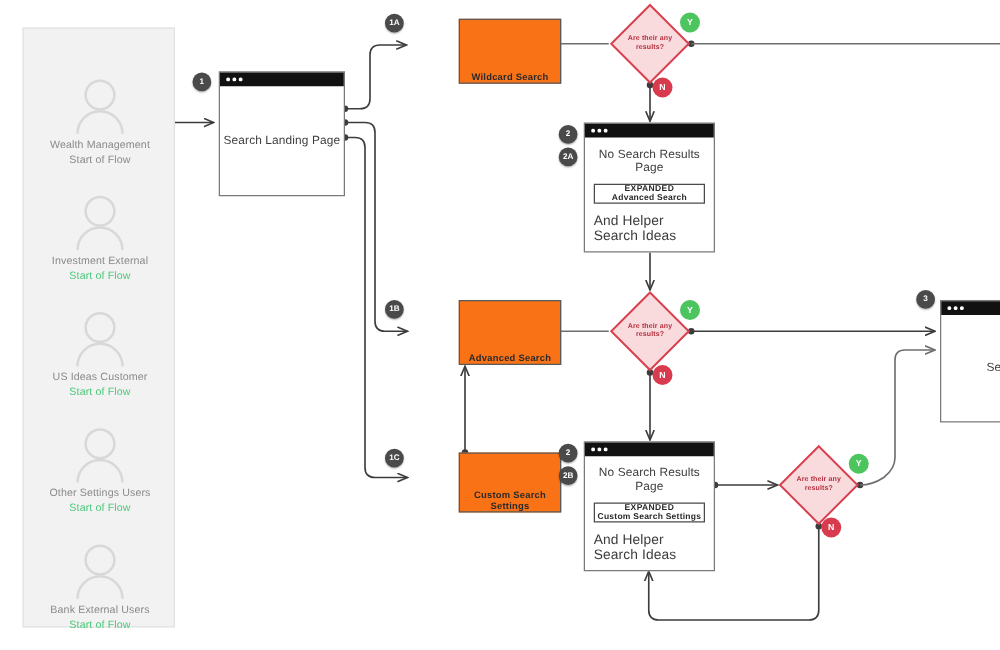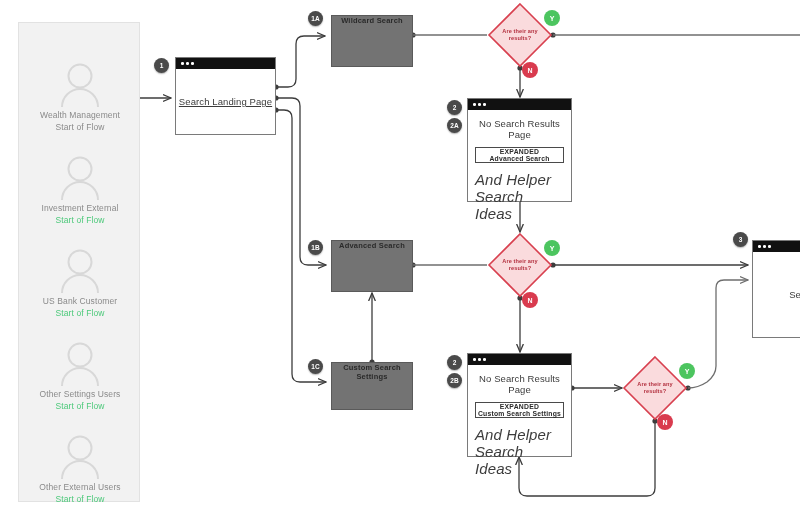--- a/index.html
+++ b/index.html
@@ -61,26 +61,27 @@
     font-size: 8.5px;
     line-height: 12px;
     letter-spacing: .1px;
   }
   .persona-sub.green { color: #4cc97a; }
   .persona-sub.grey  { color: #8a8a8a; }
 
   
   .box-node {
     position: absolute;
-    background: #737373;
+    background: #f97316;
     border: 1.4px solid #5a5a5a;
     box-sizing: border-box;
     display: flex;
-    align-items: flex-start;
+    align-items: flex-end;
     justify-content: center;
+    margin-left: 36px;
   }
   .box-node .label {
     font-size: 7.5px;
     font-weight: bold;
     color: #2a2a2a;
     letter-spacing: .2px;
     text-align: center;
   }
 
   
@@ -133,24 +134,23 @@
     color: #2a2a2a;
     letter-spacing: .3px;
   }
   .win-inner .l2 {
     font-size: 6.8px;
     font-weight: bold;
     color: #2a2a2a;
     letter-spacing: .2px;
   }
   .win-foot {
-    font-size: 15px;
+    font-size: 11px;
     color: #3c3c3c;
     letter-spacing: .1px;
-    font-style: italic;
   }
 
   
   .win-center {
     height: calc(100% - 11px);
     display: flex;
     align-items: center;
     justify-content: center;
   }
 
@@ -282,44 +282,44 @@
       </svg>
       <div class="persona-name">Investment External</div>
       <div class="persona-sub green">Start of Flow</div>
     </div>
 
     <div class="persona" style="top:224px">
       <svg class="persona-icon" viewBox="0 0 122 48">
         <circle cx="61" cy="15" r="11.5" fill="none" stroke="#d8d8d8" stroke-width="2"></circle>
         <path d="M43,46 A18,18 0 0 1 79,46" fill="none" stroke="#d8d8d8" stroke-width="2"></path>
       </svg>
-      <div class="persona-name">US Bank Customer</div>
+      <div class="persona-name">US Ideas Customer</div>
       <div class="persona-sub green">Start of Flow</div>
     </div>
 
     <div class="persona" style="top:317px">
       <svg class="persona-icon" viewBox="0 0 122 48">
         <circle cx="61" cy="15" r="11.5" fill="none" stroke="#d8d8d8" stroke-width="2"></circle>
         <path d="M43,46 A18,18 0 0 1 79,46" fill="none" stroke="#d8d8d8" stroke-width="2"></path>
       </svg>
       <div class="persona-name">Other Settings Users</div>
       <div class="persona-sub green">Start of Flow</div>
     </div>
 
     <div class="persona" style="top:410px">
       <svg class="persona-icon" viewBox="0 0 122 48">
         <circle cx="61" cy="15" r="11.5" fill="none" stroke="#d8d8d8" stroke-width="2"></circle>
         <path d="M43,46 A18,18 0 0 1 79,46" fill="none" stroke="#d8d8d8" stroke-width="2"></path>
       </svg>
-      <div class="persona-name">Other External Users</div>
+      <div class="persona-name">Bank External Users</div>
       <div class="persona-sub green">Start of Flow</div>
     </div>
   </div>
 
-  <div class="win-node" style="left:175px; top:57px; width:101px; height:78px;text-decoration:underline;">
+  <div class="win-node" style="left:175px; top:57px; width:101px; height:100px;">
     <div class="win-bar">
       <span class="win-dot"></span>
       <span class="win-dot"></span>
       <span class="win-dot"></span>
     </div>
     <div class="win-center">
       <div class="win-title">Search Landing Page</div>
     </div>
   </div>
   <div class="badge step" style="left:154px; top:58px;">1</div>

